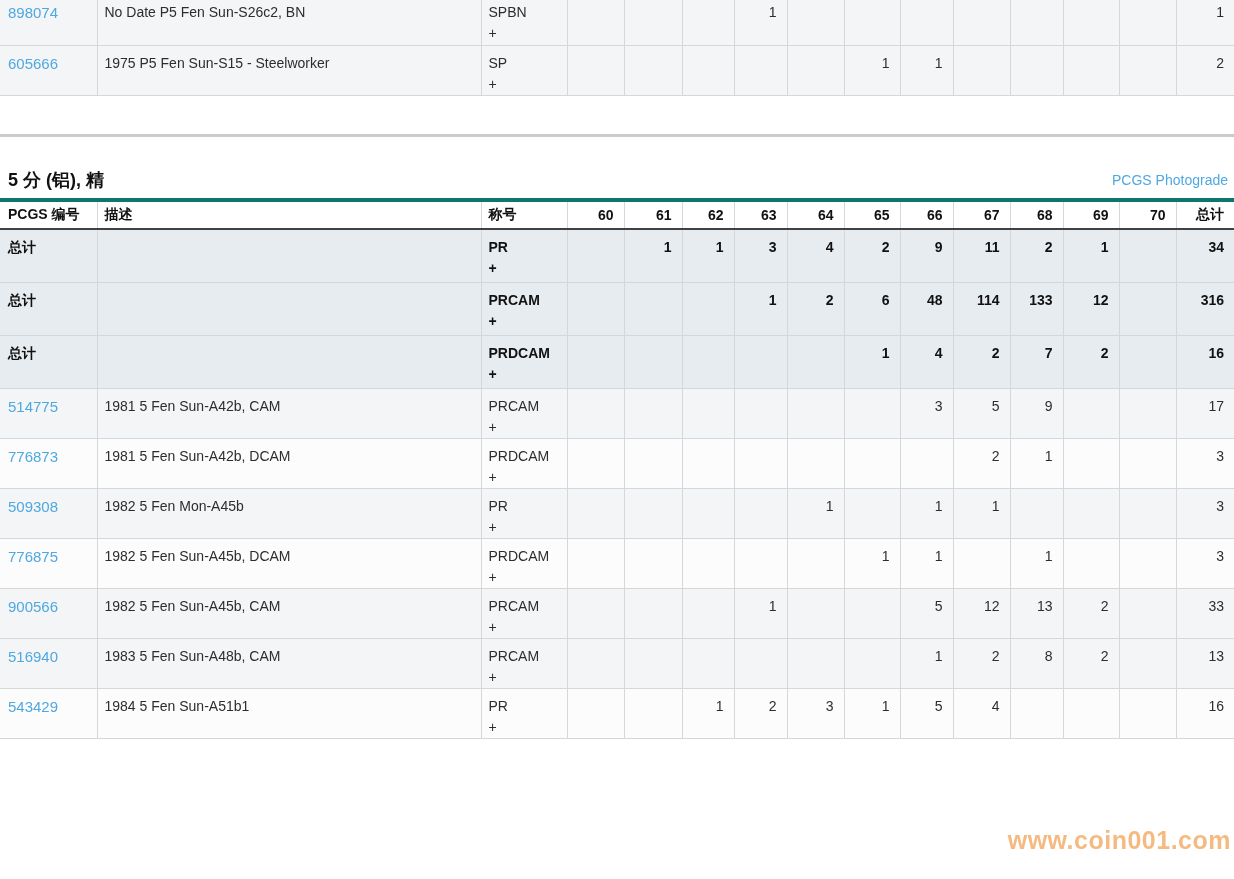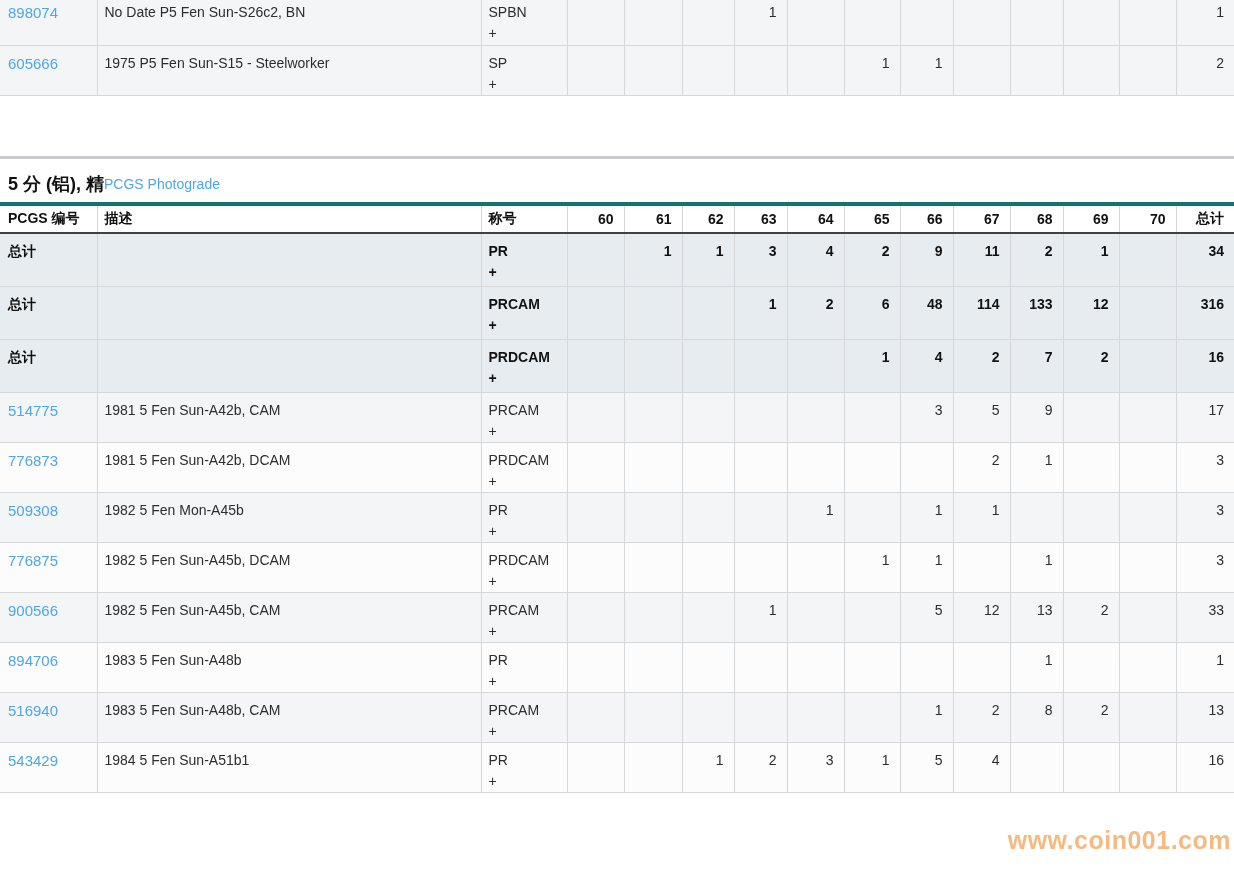--- a/index.html
+++ b/index.html
@@ -21,24 +21,24 @@
   .num { text-align:right; padding-right:10px; }
   .c-no { padding-left:8px; }
   .row-data { height:50px; }
   .row-total { height:53px; }
   tr.base td { background:#fcfcfc; }
   tr.alt  td { background:#f4f5f6; }
   tr.total-row td { background:var(--total-bg,#e7ecf0); font-weight:bold; color:#111; }
   .link { color:var(--link,#4fa8e0); text-decoration:none; cursor:pointer; font-size:15px; }
   .desc { color:#2d2d2d; }
   .desig div { line-height:21px; }
-  .top-clip { height:159px; overflow:hidden; border-bottom:3px solid #c9cbcd; }
+  .top-clip { height:137px; overflow:hidden; border-bottom:3px solid #c9cbcd; }
   .top-clip table { margin-top:-5px; }
   .section-bar { height:43px; display:flex; align-items:center;
-    padding:6px 6px 0 8px; }
+    justify-content:space-between; padding:6px 6px 0 8px;margin-top:18px; }
   .section-title { font-size:18px; font-weight:bold; color:#111; margin:0; }
   .photograde { font-size:14px; }
   .watermark {
     position:absolute; right:3px; bottom:24px; z-index:5;
     font-size:25px; font-weight:bold; letter-spacing:0.5px;
     color:var(--watermark,#f3a963); opacity:0.8; pointer-events:none;
   }
 </style>
 </head>
 <body>
@@ -305,40 +305,20 @@
           <td class="num">1</td>
           <td class="num"></td>
           <td class="num"></td>
           <td class="num">5</td>
           <td class="num">12</td>
           <td class="num">13</td>
           <td class="num">2</td>
           <td class="num"></td>
           <td class="num">33</td>
         </tr>
-        <tr class="row-data base">
-          <td class="c-no"><a class="link">894706</a></td>
-          <td class="desc">1983 5 Fen Sun-A48b</td>
-          <td class="desig">
-            <div>PR</div>
-            <div>+</div>
-          </td>
-          <td class="num"></td>
-          <td class="num"></td>
-          <td class="num"></td>
-          <td class="num"></td>
-          <td class="num"></td>
-          <td class="num"></td>
-          <td class="num"></td>
-          <td class="num"></td>
-          <td class="num">1</td>
-          <td class="num"></td>
-          <td class="num"></td>
-          <td class="num">1</td>
-        </tr>
         <tr class="row-data alt">
           <td class="c-no"><a class="link">516940</a></td>
           <td class="desc">1983 5 Fen Sun-A48b, CAM</td>
           <td class="desig">
             <div>PRCAM</div>
             <div>+</div>
           </td>
           <td class="num"></td>
           <td class="num"></td>
           <td class="num"></td>

